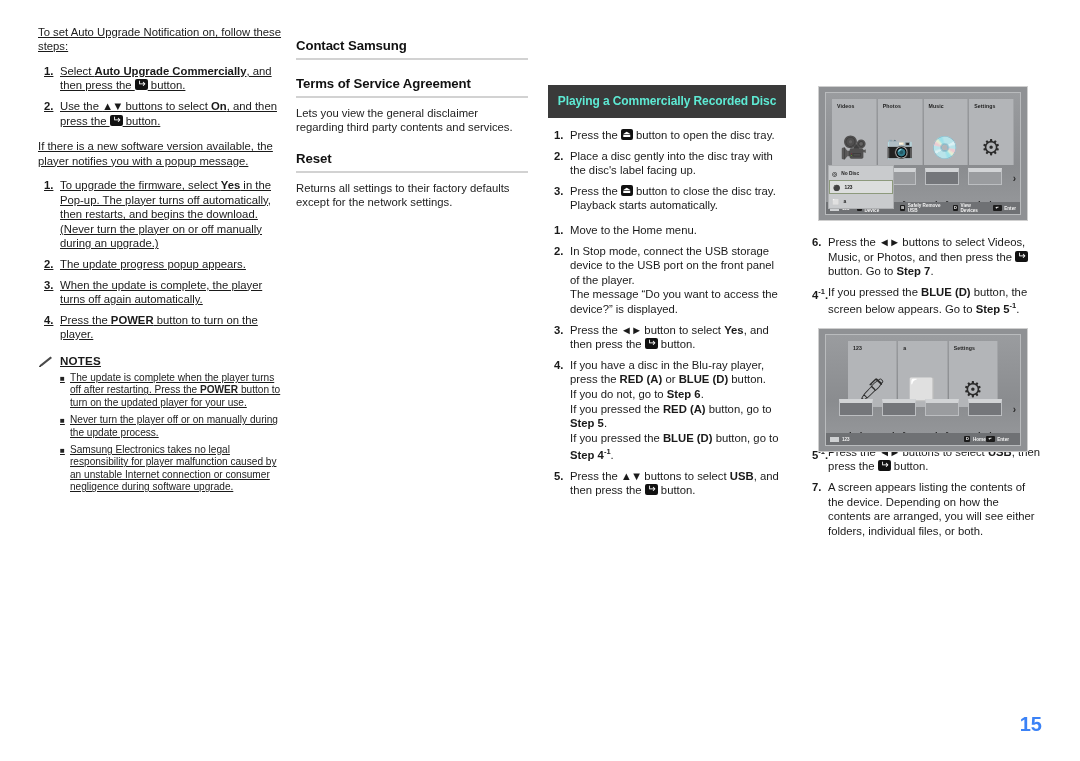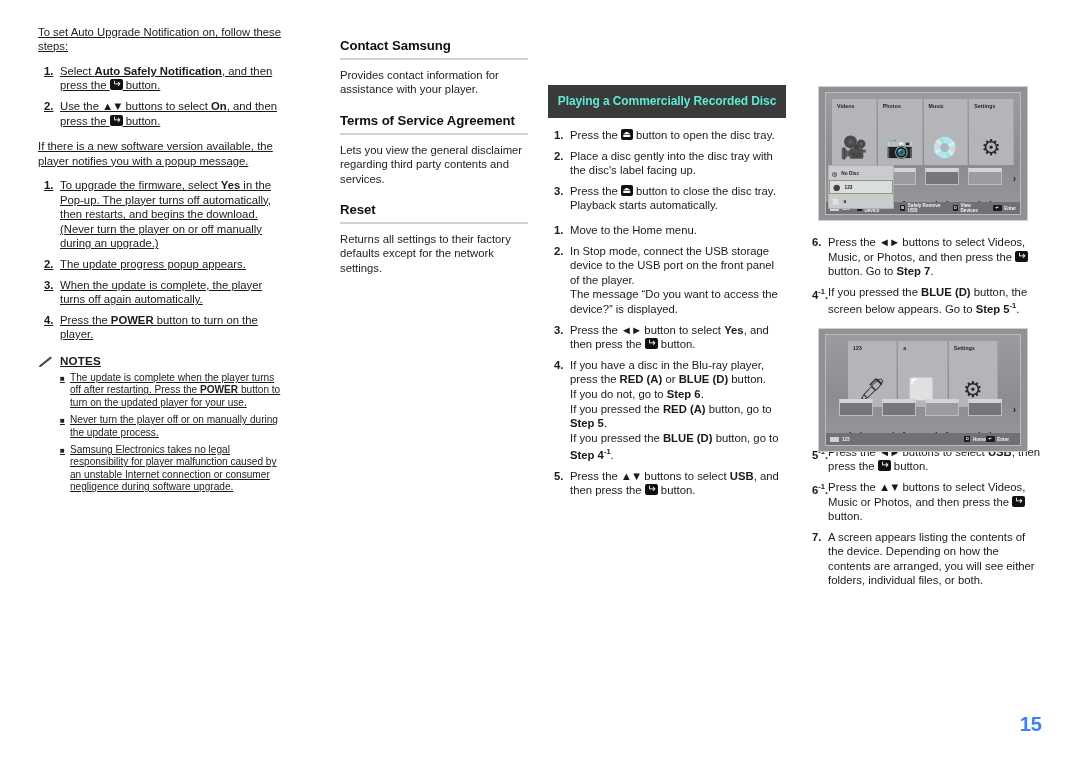--- a/index.html
+++ b/index.html
@@ -25,21 +25,21 @@
 
   
   .col1 { position: absolute; left: 38px;  top: 25px; width: 248px; text-decoration: underline; }
   .col2 { position: absolute; left: 296px; top: 38px; width: 232px; }
   .col3 { position: absolute; left: 548px; top: 85px; width: 238px; }
   .col4 { position: absolute; left: 806px; top: 85px; width: 238px; }
 
   
   .shead { font-size: 13.2px; font-weight: bold; color: #111; letter-spacing: -.1px; }
   .shead-rule { height: 2px; background: #d2d2d2; margin-top: 5px; margin-bottom: 8px; }
-  .sblock { margin-bottom: 16px; margin-left: 44px; }
+  .sblock { margin-bottom: 16px; }
 
   
   .bigtitle {
     position: absolute; left: 548px; top: 36px; width: 494px;
   }
   .bigtitle .t {
     font-size: 31px; font-weight: 300; color: #222;
     font-family: "Liberation Sans", sans-serif;
     letter-spacing: -.4px; line-height: 34px;
   }
@@ -165,21 +165,21 @@
 <body>
 
 <div class="page">
 
 
   <div class="col1">
     <div class="para">To set Auto Upgrade Notification on, follow these steps:</div>
     <div class="nlist" id="c1a">
         <div class="nitem">
           <div class="nnum">1.</div>
-          <div class="nbody">Select <b>Auto Safely Notification</b>, and then press the <span class="kenter"></span> button.</div>
+          <div class="nbody">Select <b>Auto Upgrade Commercially</b>, and then press the <span class="kenter"></span> button.</div>
         </div>
         <div class="nitem">
           <div class="nnum">2.</div>
           <div class="nbody">Use the <b class="arr">▲▼</b> buttons to select <b>On</b>, and then press the <span class="kenter"></span> button.</div>
         </div>
       </div>
     <div class="para para-gap">If there is a new software version available, the player notifies you with a popup message.</div>
     <div class="nlist" id="c1b">
         <div class="nitem">
           <div class="nnum">1.</div>
@@ -221,21 +221,20 @@
           <span class="bul">■</span>
           <span class="ntxt">Samsung Electronics takes no legal responsibility for player malfunction caused by an unstable Internet connection or consumer negligence during software upgrade.</span>
         </div>
       </div>
   </div>
 
   <div class="col2" id="c2">
       <div class="sblock">
         <div class="shead">Contact Samsung</div>
         <div class="shead-rule"></div>
-        <div class="para">Provides contact information for assistance with your player.</div>
       </div>
       <div class="sblock">
         <div class="shead">Terms of Service Agreement</div>
         <div class="shead-rule"></div>
         <div class="para">Lets you view the general disclaimer regarding third party contents and services.</div>
       </div>
       <div class="sblock">
         <div class="shead">Reset</div>
         <div class="shead-rule"></div>
         <div class="para">Returns all settings to their factory defaults except for the network settings.</div>
@@ -293,24 +292,20 @@
         <div class="nitem">
           <div class="nnum">4<sup class="sm">-1</sup>.</div>
           <div class="nbody">If you pressed the <b>BLUE (D)</b> button, the screen below appears. Go to <b>Step 5<sup class="sm">-1</sup></b>.</div>
         </div>
       </div>
     <div style="height:112px"></div>
     <div class="nlist" id="c4b">
         <div class="nitem">
           <div class="nnum">5<sup class="sm">-1</sup>.</div>
           <div class="nbody">Press the <b class="arr">◄►</b> buttons to select <b>USB</b>, then press the <span class="kenter"></span> button.</div>
-        </div>
-        <div class="nitem">
-          <div class="nnum">6<sup class="sm">-1</sup>.</div>
-          <div class="nbody">Press the <b class="arr">▲▼</b> buttons to select Videos, Music or Photos, and then press the <span class="kenter"></span> button.</div>
         </div>
         <div class="nitem">
           <div class="nnum">7.</div>
           <div class="nbody">A screen appears listing the contents of the device. Depending on how the contents are arranged, you will see either folders, individual files, or both.</div>
         </div>
       </div>
   </div>
 
   <div class="tvwrap1">
     <div class="tv">

